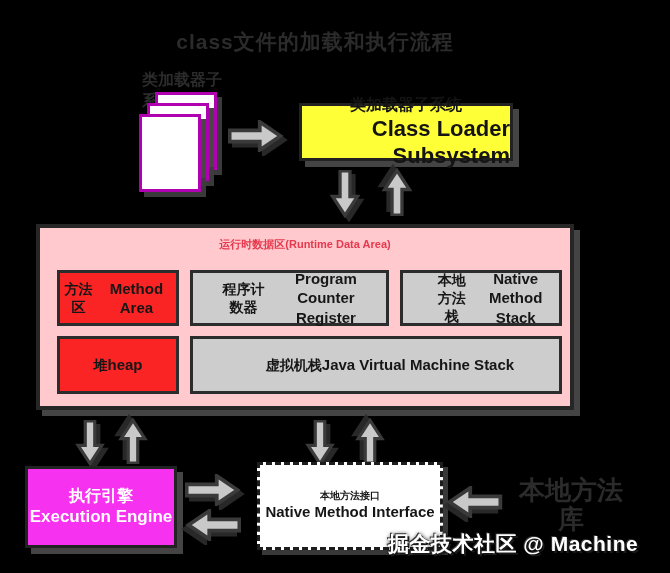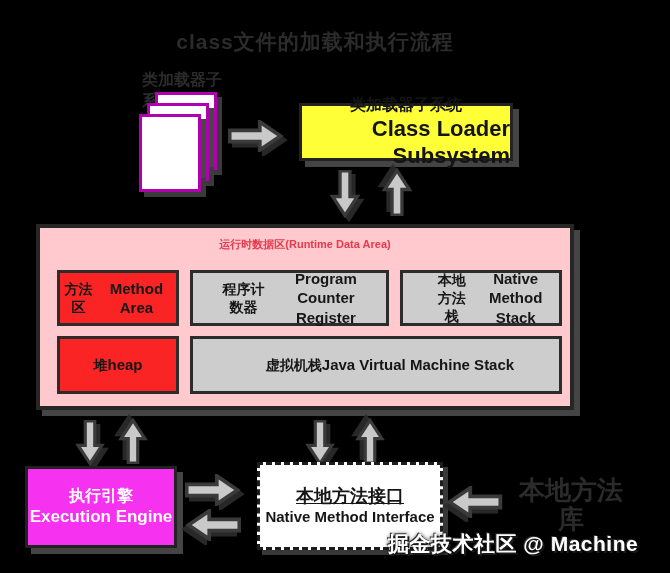--- a/index.html
+++ b/index.html
@@ -59,21 +59,21 @@
     left:25px;top:466px;width:152px;height:82px;
     background:var(--magenta,#f631ef);color:#ffffff;
   }
   .ee .zh{font-size:16px;}
   .ee .en{font-size:17px;}
   .nmi{
     left:257px;top:462px;width:186px;height:88px;
     background:#ffffff;border:3px dashed #1d1d1d;color:#161616;
     box-shadow:5px 5px 0 rgba(62,62,62,.9);
   }
-  .nmi .zh{font-size:18px;text-decoration:underline;}
+  .nmi .zh{font-size:10px;}
   .nmi .en{font-size:15px;}
   .native-lib{
     position:absolute;left:514px;top:476px;width:114px;
     font-weight:bold;font-size:26px;line-height:1.12;
     color:var(--dim,#2b2b2b);text-align:center;
   }
   .watermark{
     position:absolute;left:388px;top:530px;
     font-weight:bold;font-size:21px;color:#ffffff;white-space:nowrap;
     text-shadow:2px 2px 0 #1a1a1a,-1px -1px 0 #333,0 0 4px #000;

